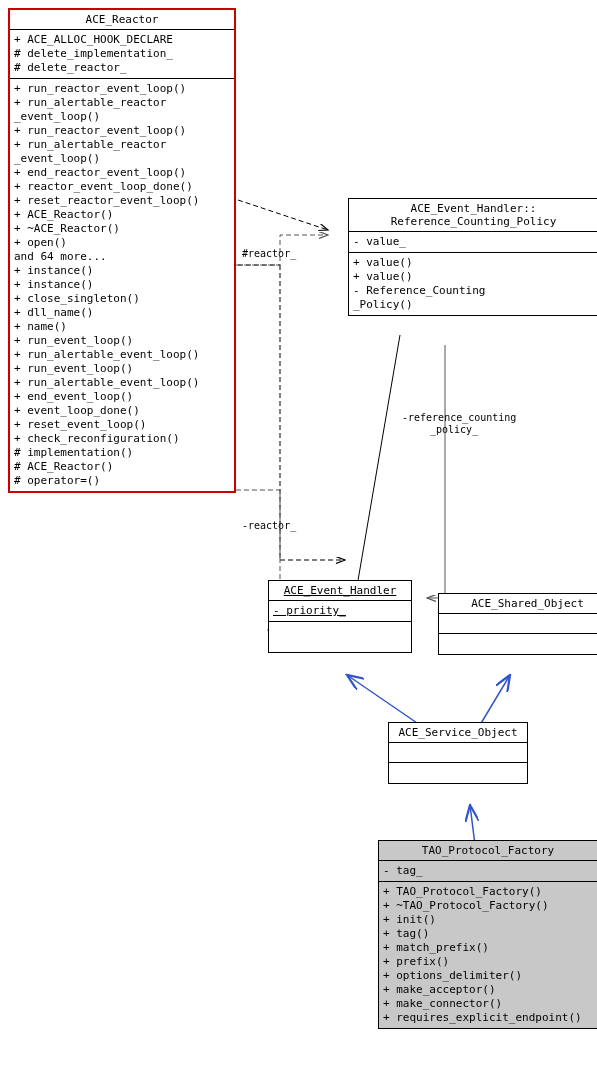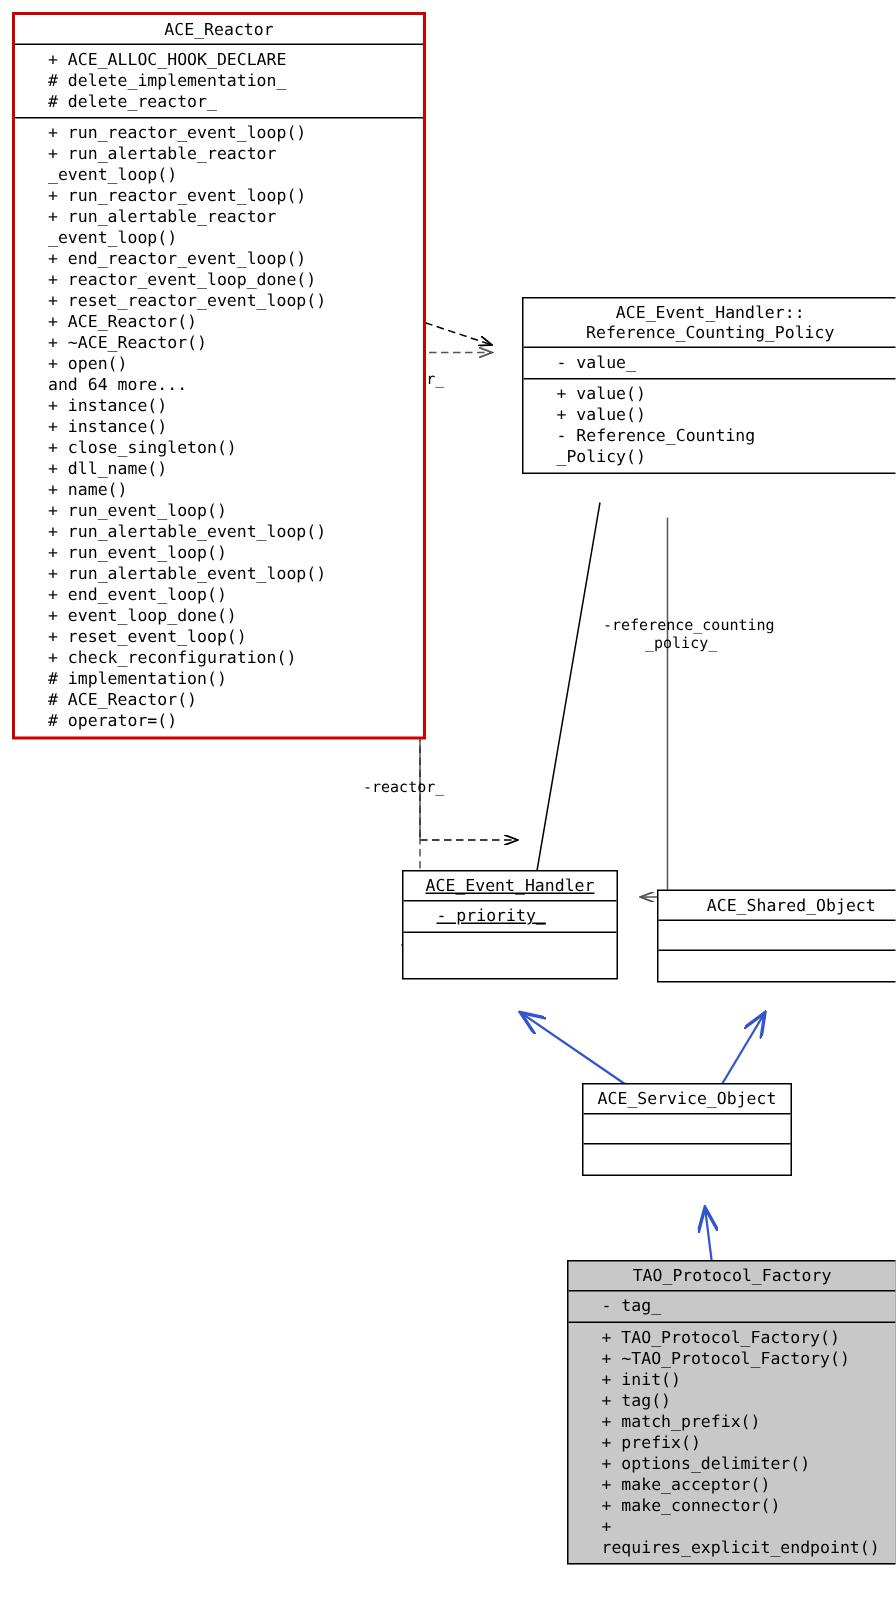--- a/index.html
+++ b/index.html
@@ -28,21 +28,21 @@
     .uml-box.gray-bg {
       background: #c8c8c8;
     }
     .uml-header {
       text-align: center;
       padding: 3px 5px;
       border-bottom: 1px solid #000;
       font-weight: normal;
     }
     .uml-section {
-      padding: 3px 22px;
+      padding: 3px 4px;
       border-bottom: 1px solid #000;
       min-height: 16px;
     }
     .uml-section:last-child {
       border-bottom: none;
     }
     .uml-section p {
       line-height: 14px;
     }
     svg.arrows {
@@ -119,21 +119,21 @@
     <path d="M 480 725 L 510 675" stroke="#3355cc" stroke-width="1.5" fill="none" marker-end="url(#ahBlue)"></path>
 
     <path d="M 475 845 L 470 805" stroke="#3355cc" stroke-width="1.5" fill="none" marker-end="url(#ahBlue)"></path>
   </svg>
 
   <div class="label-text" style="left:242px; top:248px;">#reactor_</div>
   <div class="label-text" style="left:242px; top:520px;">-reactor_</div>
   <div class="label-text" style="left:402px; top:412px;">-reference_counting</div>
   <div class="label-text" style="left:430px; top:424px;">_policy_</div>
 
-  <div class="uml-box red-border" style="left:8px; top:8px; width:276px;">
+  <div class="uml-box red-border" style="left:8px; top:8px; width:228px;">
     <div class="uml-header">ACE_Reactor</div>
     <div class="uml-section">
       <p>+ ACE_ALLOC_HOOK_DECLARE</p>
       <p># delete_implementation_</p>
       <p># delete_reactor_</p>
     </div>
     <div class="uml-section">
       <p>+ run_reactor_event_loop()</p>
       <p>+ run_alertable_reactor</p>
       <p>_event_loop()</p>

